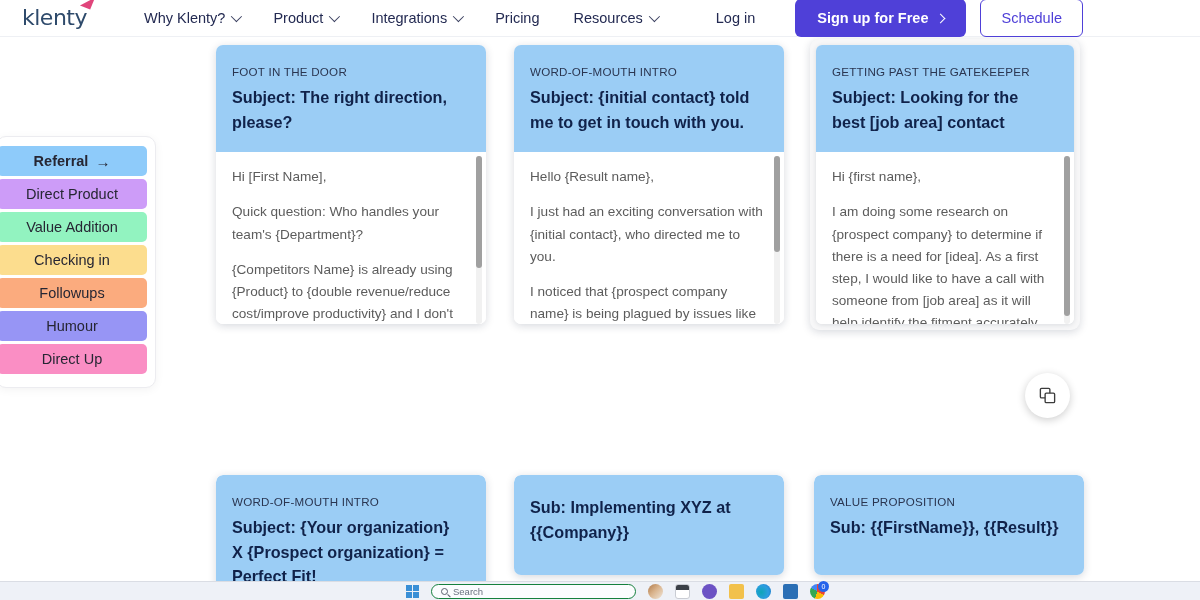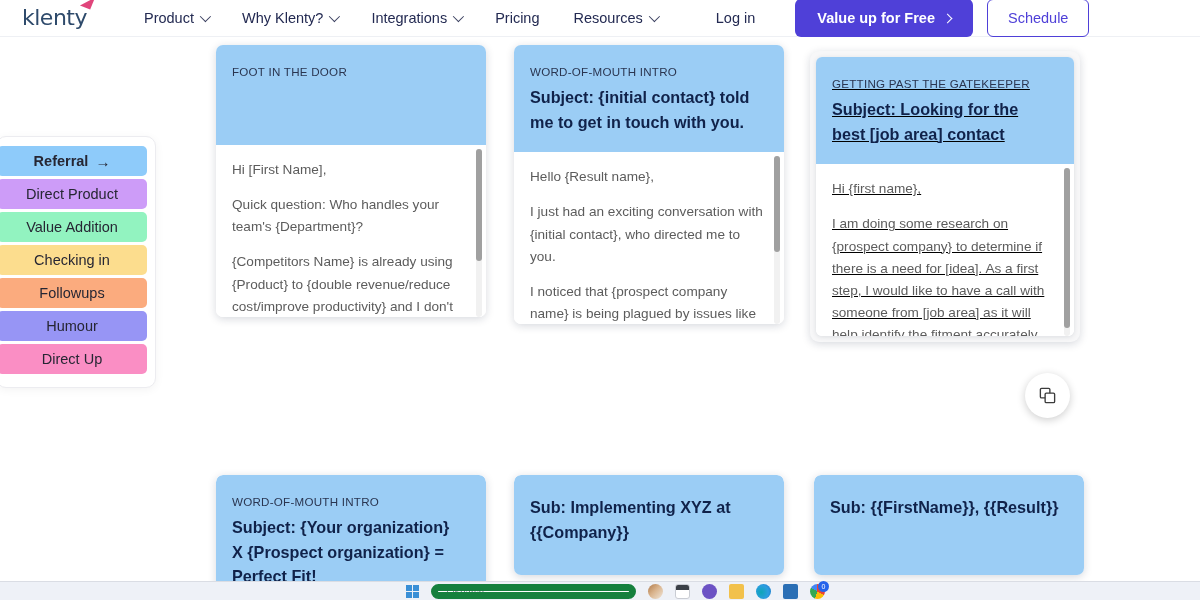--- a/index.html
+++ b/index.html
@@ -189,22 +189,22 @@
   }
   .tb-items {
     position: absolute; left: 406px; top: 0;
     height: 19px; display: flex; align-items: center; gap: 12px;
   }
   .winlogo { width: 13px; height: 13px; display: grid;
     grid-template-columns: 6px 6px; grid-template-rows: 6px 6px; gap: 1px; }
   .winlogo i { background: #3a8fd6; display:block; }
   .tb-search {
     width: 205px; height: 15px; border-radius: 8px;
-    background: #fbfcfe; border: 7px solid #15803d;
-    display: flex; align-items: center; 
+    background: #fbfcfe; border: 1px solid #15803d;
+    display: flex; align-items: center; gap: 5px;
     padding-left: 9px;
     font-size: 9.5px; color: #6b7280;
     font-family: "Liberation Sans", sans-serif;
     overflow: hidden;
   }
   .mag { width: 7px; height: 7px; border: 1.2px solid #5a6170; border-radius: 50%;
     position: relative; flex: none; }
   .mag::after { content:""; position:absolute; right:-3px; bottom:-2px;
     width: 3.5px; height: 1.2px; background: #5a6170; transform: rotate(45deg); }
   .tb-icon { width: 15px; height: 15px; border-radius: 3px; flex: none;
@@ -220,53 +220,54 @@
 </head>
 <body>
 
 <div class="navbar">
   <div class="logo">
     <span>klenty</span>
     <span class="logo-swoosh"></span>
   </div>
   <div class="navlinks">
     <div class="navlink">
+      <span>Why Klenty?</span>
+      <span class="caret"></span>
+    </div>
+    <div class="navlink">
       <span>Product</span>
       <span class="caret"></span>
     </div>
     <div class="navlink">
-      <span>Why Klenty?</span>
-      <span class="caret"></span>
-    </div>
-    <div class="navlink">
       <span>Integrations</span>
       <span class="caret"></span>
     </div>
     <div class="navlink">
       <span>Pricing</span>
     </div>
     <div class="navlink">
       <span>Resources</span>
       <span class="caret"></span>
     </div>
   </div>
   <div class="nav-login">Log in</div>
   <button class="btn-signup">
-    <span>Value up for Free</span>
+    <span>Sign up for Free</span>
     <span class="arr"></span>
   </button>
   <button class="btn-schedule">Schedule</button>
 </div>
 
 <div class="grid">
 
   <div class="card-slot" style="left:216px; top:8px;">
     <div class="card">
       <div class="card-head">
         <div class="card-kicker">FOOT IN THE DOOR</div>
+        <div class="card-subject">Subject: The right direction, please?</div>
       </div>
       <div class="card-body">
         <p>Hi [First Name],</p>
         <p>Quick question: Who handles your team's {Department}?</p>
         <p>{Competitors Name} is already using {Product} to {double revenue/reduce cost/improve productivity} and I don't want your organization to miss out on this opportunity.</p>
 
         <div class="scroll-track">
           <div class="scroll-thumb" style="height:112px;"></div>
         </div>
       </div>
@@ -284,21 +285,21 @@
         <p>I just had an exciting conversation with {initial contact}, who directed me to you.</p>
         <p>I noticed that {prospect company name} is being plagued by issues like {pain point 1}, {paint point 2}, {pain point 3}....</p>
 
         <div class="scroll-track">
           <div class="scroll-thumb" style="height:96px;"></div>
         </div>
       </div>
     </div>
   </div>
 
-  <div class="card-slot" style="left:810px; top:14px;text-decoration:underline;">
+  <div class="card-slot" style="left:810px; top:2px;">
     <div class="card hovered">
       <div class="card-inner">
         <div class="card-head">
           <div class="card-kicker">GETTING PAST THE GATEKEEPER</div>
           <div class="card-subject">Subject: Looking for the best [job area] contact</div>
         </div>
         <div class="card-body">
           <p>Hi {first name},</p>
           <p>I am doing some research on {prospect company} to determine if there is a need for [idea]. As a first step, I would like to have a call with someone from [job area] as it will help identify the fitment accurately.</p>
 
@@ -323,20 +324,21 @@
     <div class="card">
       <div class="card-head card-head-only">
         <div class="card-subject">Sub: Implementing XYZ at {{Company}}</div>
       </div>
     </div>
   </div>
 
   <div class="card-slot" style="left:814px; top:438px;">
     <div class="card">
       <div class="card-head card-head-only">
+        <div class="card-kicker">VALUE PROPOSITION</div>
         <div class="card-subject">Sub: {{FirstName}}, {{Result}}</div>
       </div>
     </div>
   </div>
 </div>
 
 <div class="sidebar">
   <div class="cat active" style="background:#8ecbfa;">
     <span>Referral</span>
     <span class="rarrow">→</span>

